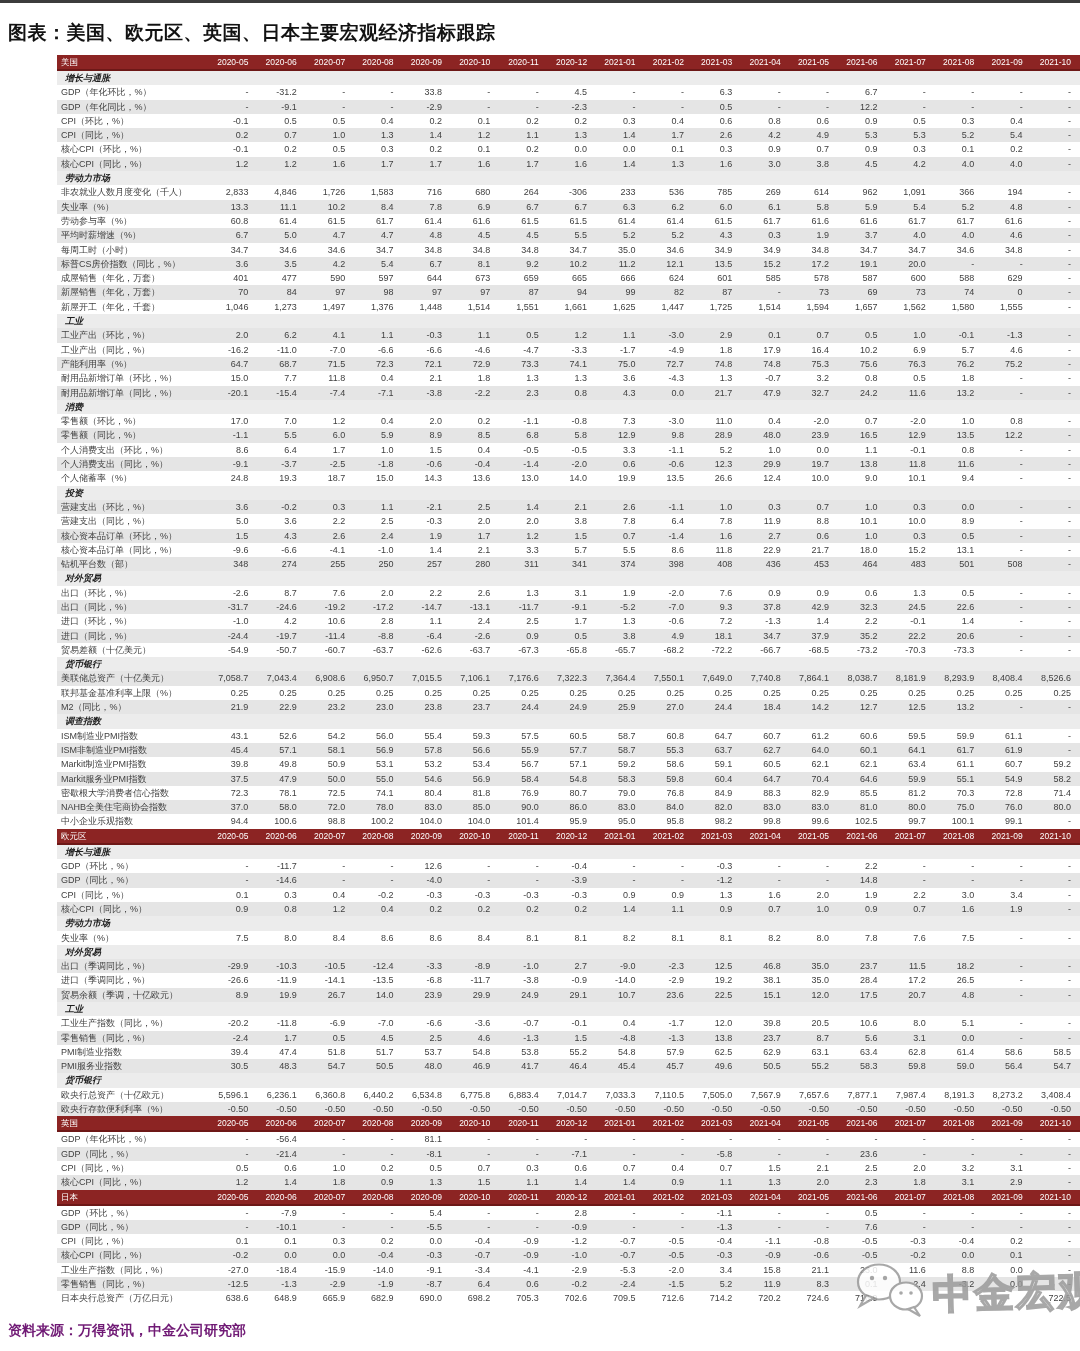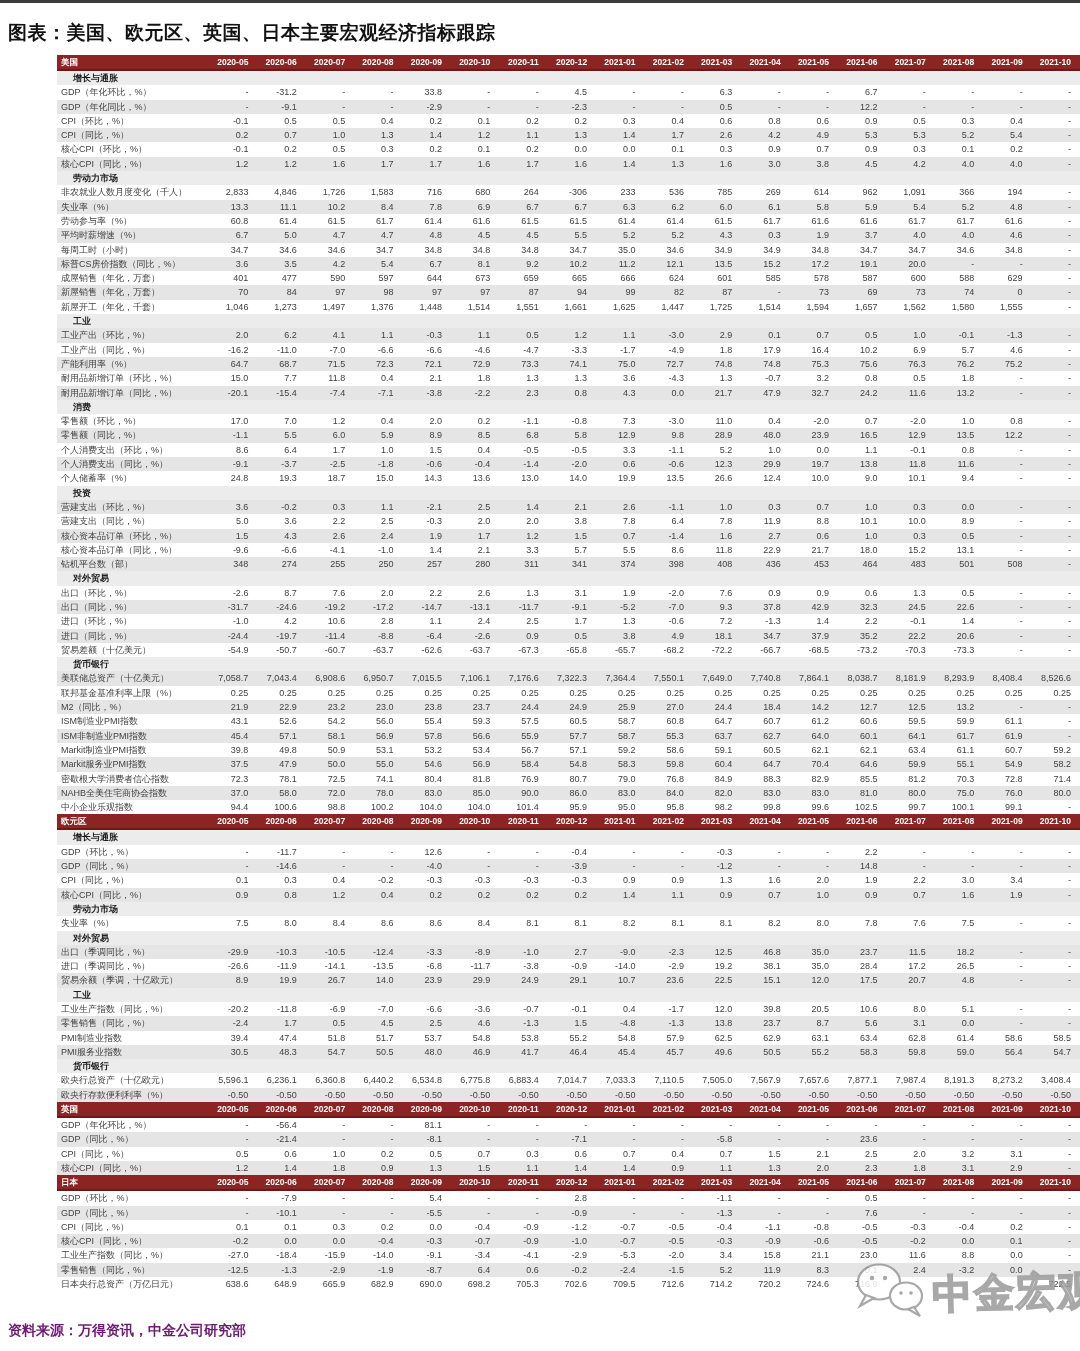--- a/index.html
+++ b/index.html
@@ -4,24 +4,24 @@
 <style>
   html,body{margin:0;padding:0;}
   body{width:1080px;height:1351px;background:#ffffff;position:relative;overflow:hidden;
        font-family:"Liberation Sans","DejaVu Sans",sans-serif;}
   .topline{position:absolute;top:0;left:0;width:1080px;height:3px;background:#3c3c3c;}
   .title{position:absolute;top:20px;left:8px;font-size:19px;font-weight:bold;color:#121212;letter-spacing:0.5px;white-space:nowrap;}
   #tbl{position:absolute;left:57px;top:55px;width:1023px;color:#3f3f3f;}
   .r{display:flex;height:14.3px;line-height:14.5px;font-size:9px;}
   .r.alt{background:#e5e5e5;justify-content:center;}
   .r.cat{background:#ececec;font-weight:bold;color:#1e1e1e;}
-  .bar{display:flex;height:16px;line-height:14px;background:#8c2423;color:#ffffff;font-weight:bold;
+  .bar{display:flex;height:16px;line-height:14px;background:#8c2423;color:#ffffff;font-weight:normal;
        font-size:8.5px;border-bottom:2px solid #6d1817;box-sizing:border-box;}
   .lbl{width:148px;padding-left:4px;white-space:nowrap;overflow:hidden;flex:0 0 148px;}
-  .catlbl{padding-left:16px;white-space:nowrap;}
+  .catlbl{padding-left:8px;white-space:nowrap;font-style:italic;}
   .c{flex:1 1 0;text-align:right;padding-right:9px;white-space:nowrap;}
   .source{position:absolute;left:8px;top:1322px;font-size:14px;font-weight:bold;color:#701a75;white-space:nowrap;}
   .wm{position:absolute;left:852px;top:1258px;display:flex;align-items:center;z-index:5;opacity:0.85;}
   .wm-text{font-size:40px;font-weight:bold;color:#ffffff;-webkit-text-stroke:1.6px #9a9a9a;
            letter-spacing:2px;transform:rotate(-1.5deg);line-height:62px;white-space:nowrap;}
   .wm-icon{margin-right:4px;}
 </style>
 </head>
 <body>
 
@@ -863,20 +863,23 @@
       <div class="c">27.0</div>
       <div class="c">24.4</div>
       <div class="c">18.4</div>
       <div class="c">14.2</div>
       <div class="c">12.7</div>
       <div class="c">12.5</div>
       <div class="c">13.2</div>
       <div class="c">-</div>
       <div class="c">-</div>
     </div>
+    <div class="r cat">
+      <div class="catlbl">调查指数</div>
+    </div>
     <div class="r">
       <div class="lbl">ISM制造业PMI指数</div>
       <div class="c">43.1</div>
       <div class="c">52.6</div>
       <div class="c">54.2</div>
       <div class="c">56.0</div>
       <div class="c">55.4</div>
       <div class="c">59.3</div>
       <div class="c">57.5</div>
       <div class="c">60.5</div>

